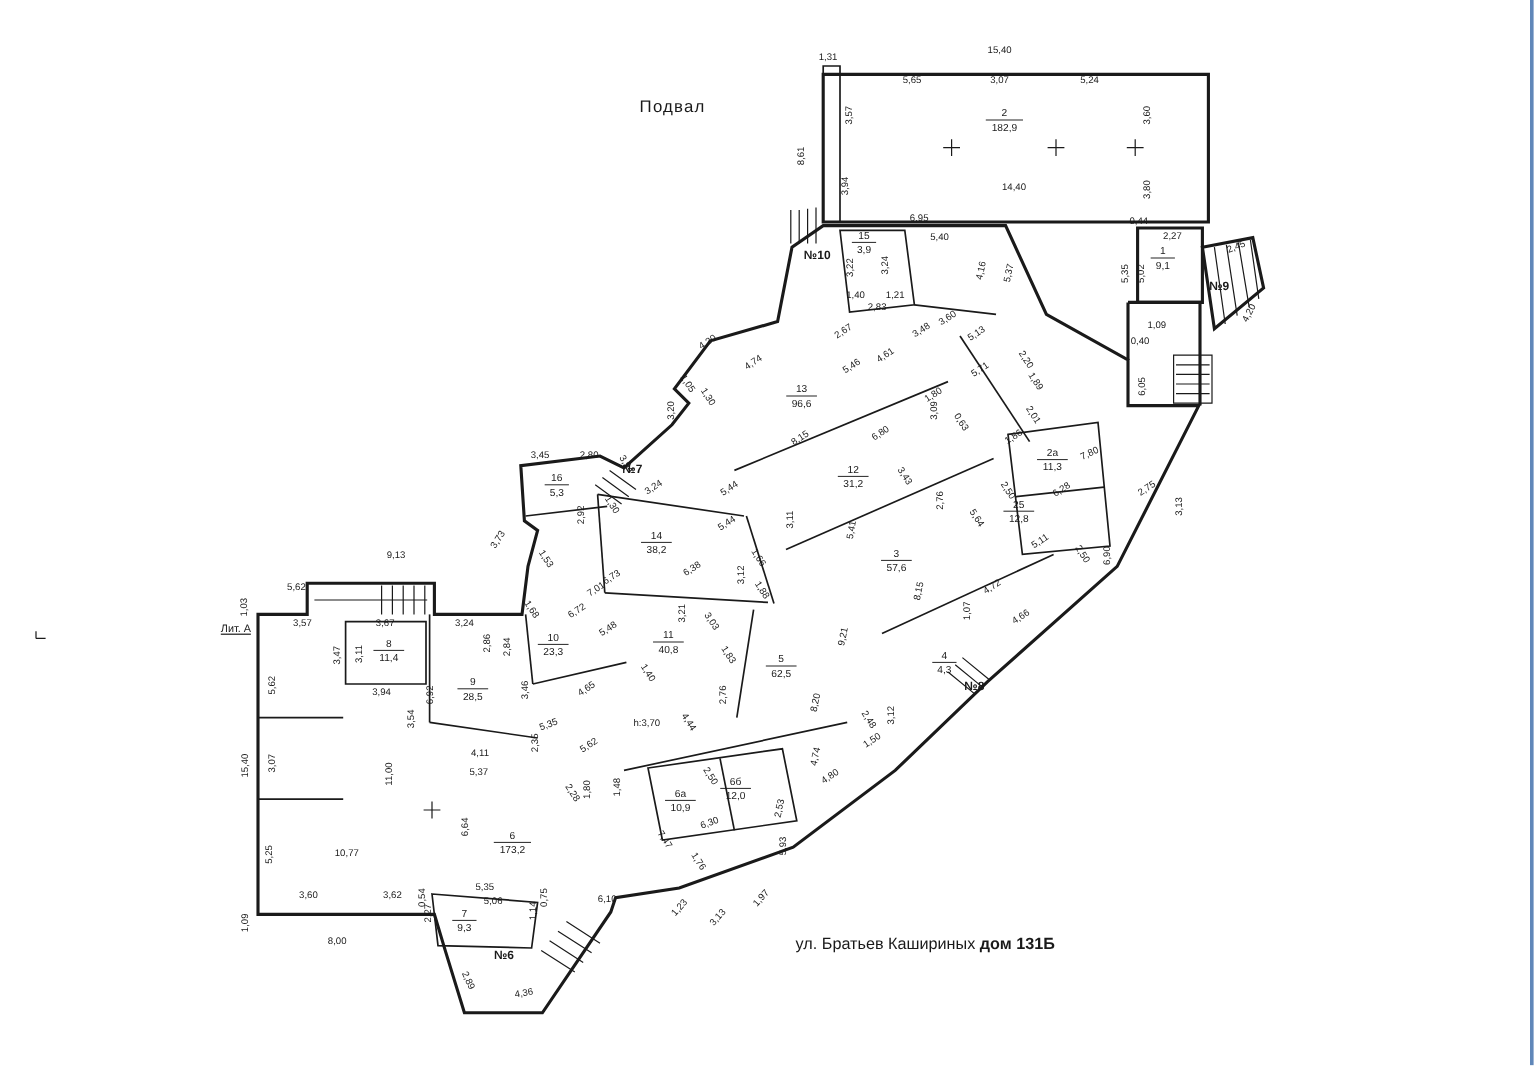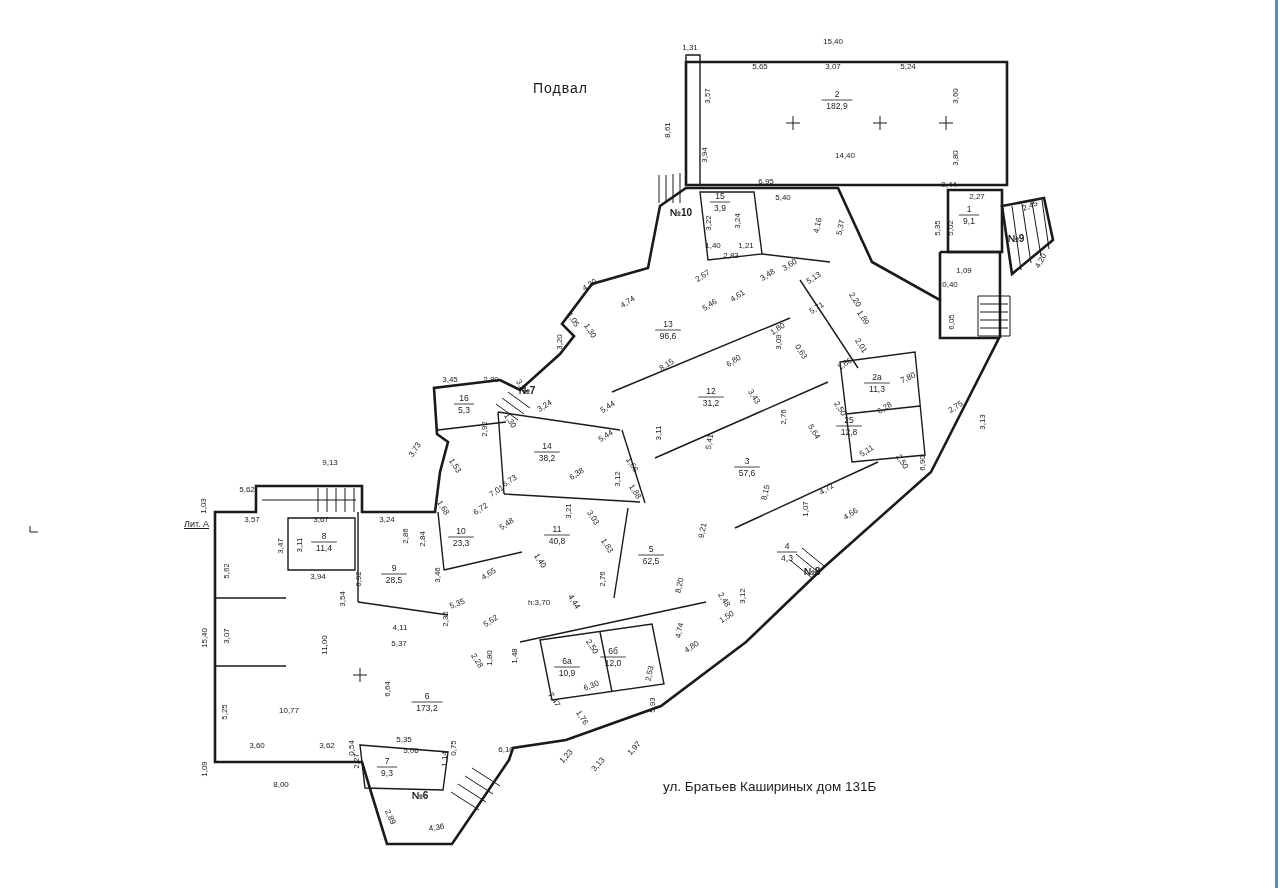--- a/index.html
+++ b/index.html
@@ -1,20 +1,20 @@
 <!DOCTYPE html>
 <html><head>
 <meta charset="utf-8">
 <style>
   html,body{margin:0;padding:0;background:#ffffff;}
   .sheet{position:relative;width:1280px;height:888px;background:#ffffff;overflow:hidden;
          font-family:"Liberation Sans", sans-serif;color:#1a1a1a;}
   .plan-title{position:absolute;left:533px;top:48px;font-size:14px;letter-spacing:1px;margin-top:32px;}
   .address{position:absolute;left:663px;top:779px;font-size:13.5px;white-space:nowrap;}
-  .address b{font-weight:normal;}
+  .address b{font-weight:bold;}
   .lit-mark{position:absolute;left:184px;top:519px;font-size:9px;text-decoration:underline;}
   .scan-edge{position:absolute;right:2px;top:0;width:3px;height:100%;background:#4472ad;opacity:.85;}
   svg text{fill:#1a1a1a;}
   svg{position:absolute;left:0;top:0;}
 </style>
 </head>
 <body>
 
 <div class="sheet">
 

